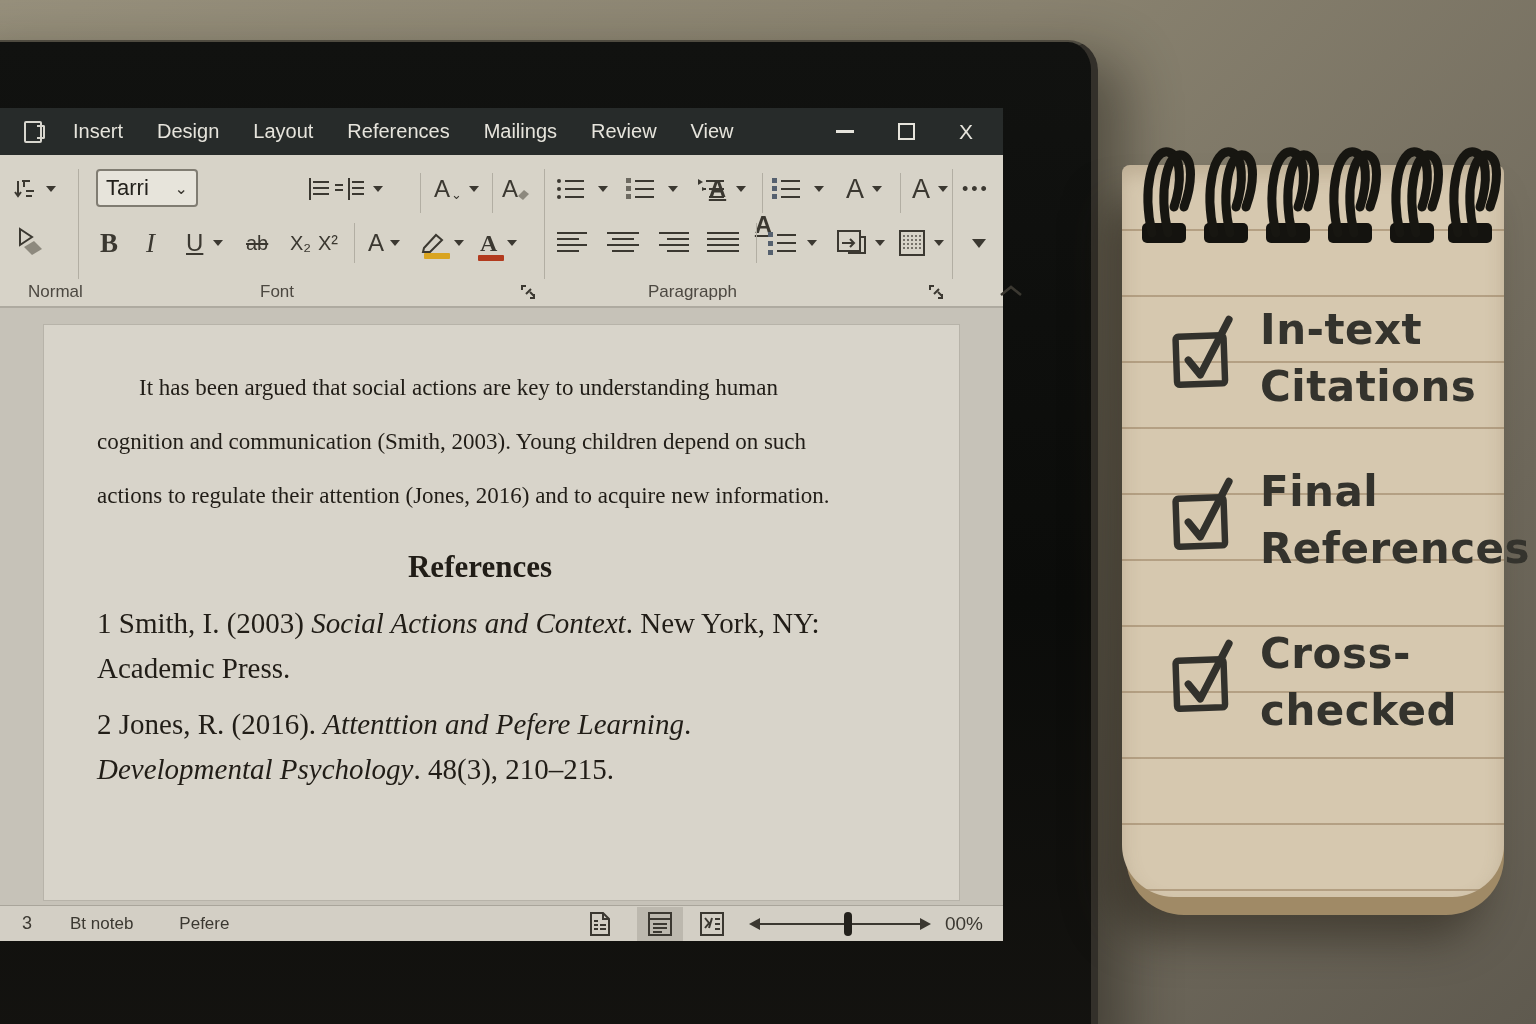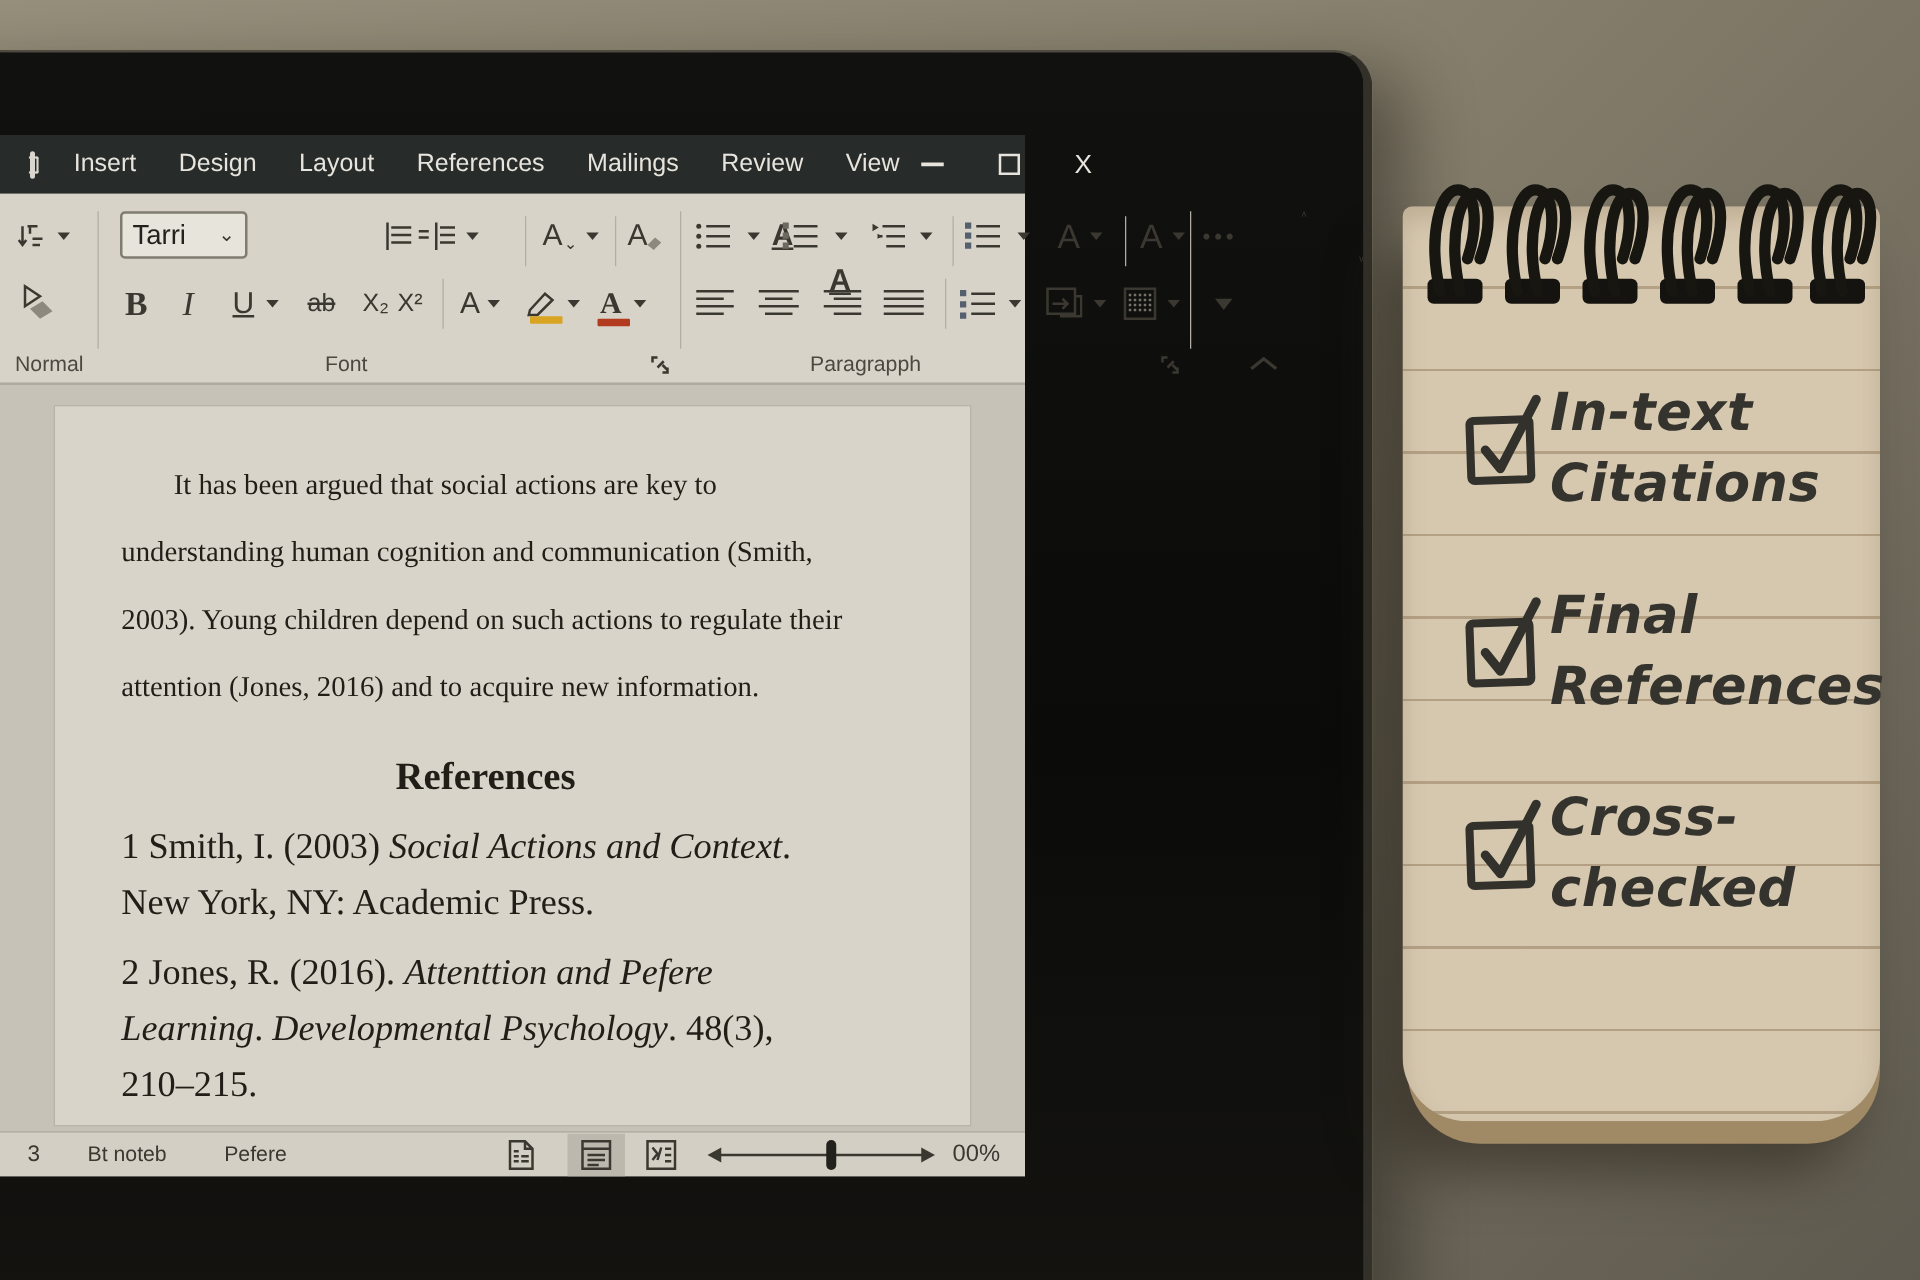--- a/index.html
+++ b/index.html
@@ -11,21 +11,21 @@
   }
   
   .laptop {
     position:absolute; left:-60px; top:40px; width:1158px; height:1020px;
     background:linear-gradient(180deg,#111210 0%,#0b0c0a 55%,#141310 100%);
     border-radius:0 30px 22px 0;
     border-top:2px solid rgba(190,180,155,.35);
     border-right:7px solid #33302a;
     box-shadow:26px 18px 55px rgba(25,22,15,.45);
   }
-  .app { position:absolute; left:0; top:108px; width:820px; height:833px;
+  .app { position:absolute; left:0; top:108px; width:1003px; height:833px;
          display:flex; flex-direction:column; background:#c6c2b8; }
   
   .titlebar { height:47px; background:#272b2a; display:flex; align-items:center;
               color:#e6e4dc; font-size:20px; flex:0 0 auto; }
   .doc-ico { width:18px; height:22px; border:2px solid #d8d6ce; border-radius:2px;
              margin:0 14px 0 24px; position:relative; }
   .doc-ico::after { content:""; position:absolute; right:-5px; top:2px; width:6px; height:10px;
                     border:2px solid #d8d6ce; border-left:none; border-radius:0 2px 2px 0; }
   .menu { padding:0 17px; cursor:default; }
   .wctrl { display:flex; align-items:center; gap:44px; margin-left:auto; margin-right:30px; }
@@ -91,21 +91,21 @@
              box-shadow:-20px 24px 42px rgba(35,30,20,.5); }
   .paper { position:absolute; left:0; top:0; width:382px; height:732px;
            background:#d6c8af;
            background-image:repeating-linear-gradient(180deg,
               rgba(146,120,88,0) 0px, rgba(146,120,88,0) 64px,
               rgba(146,120,88,.5) 64px, rgba(146,120,88,.5) 66px);
            border-radius:8px 8px 52px 52px;
            box-shadow:inset 0 10px 18px rgba(120,100,70,.25);
            padding:136px 0 0 46px; }
   .coil { position:absolute; top:-28px; width:58px; height:112px; }
-  .check-row { display:flex; align-items:flex-start; margin-bottom:48px;font-style:italic; }
+  .check-row { display:flex; align-items:flex-start; gap:20px; margin-bottom:48px; }
   .check-row .cbx { flex:0 0 auto; margin-top:8px; }
   .check-label { width:250px; font-family:"DejaVu Sans", sans-serif; font-weight:700;
                  font-size:42px; line-height:57px; color:#34332d; letter-spacing:.5px; }
   .mini-line { stroke:#3b3831; stroke-width:2; }
 </style>
 </head>
 <body>
 
 <div class="laptop"></div>
 
@@ -134,21 +134,21 @@
         <path d="M4,4 v14 M1,15 l3,4 3,-4 M10,4 v6 M8,4 h8 M12,14 h8 M12,19 h6" fill="none" class="mini-line"></path>
       </svg>
       <span class="cr" style="margin-left:8px;"></span>
     </span>
     <span class="ri r2" style="left:14px;">
       <svg width="30" height="32" viewBox="0 0 30 32">
         <path d="M6,2 L18,10 L6,18 Z" fill="none" stroke="#3b3831" stroke-width="2"></path>
         <path d="M10,20 l10,-6 8,8 -10,6 z" fill="#8d897e"></path>
       </svg>
     </span>
-    <span class="glabel" style="left:12px;">Normal</span>
+    <span class="glabel" style="left:28px;">Normal</span>
     <span class="vs" style="left:78px;"></span>
 
     <span class="combo">
       <span>Tarri</span>
       <span class="chev">⌄</span>
     </span>
     <span class="ri r1 amark" style="left:216px;">
       <span class="b u-line">A</span>
         <span class="tick">ᶺ</span>
     </span>

